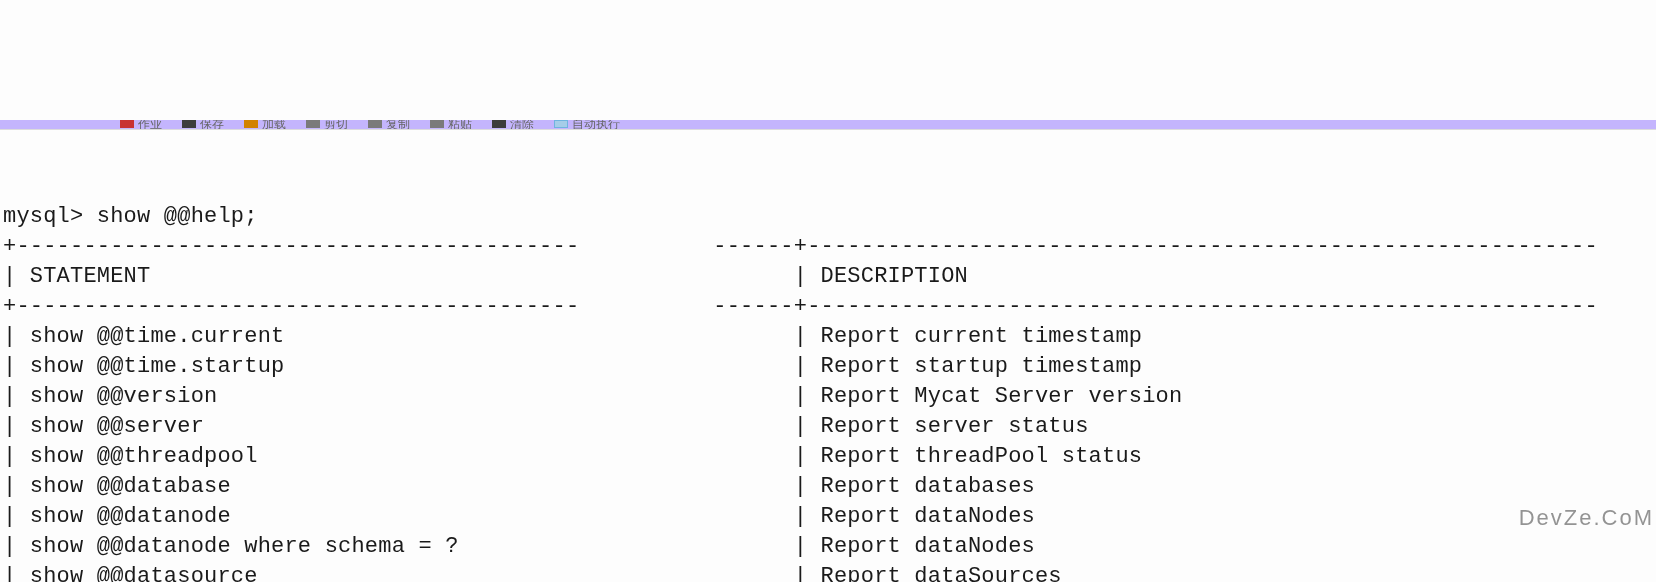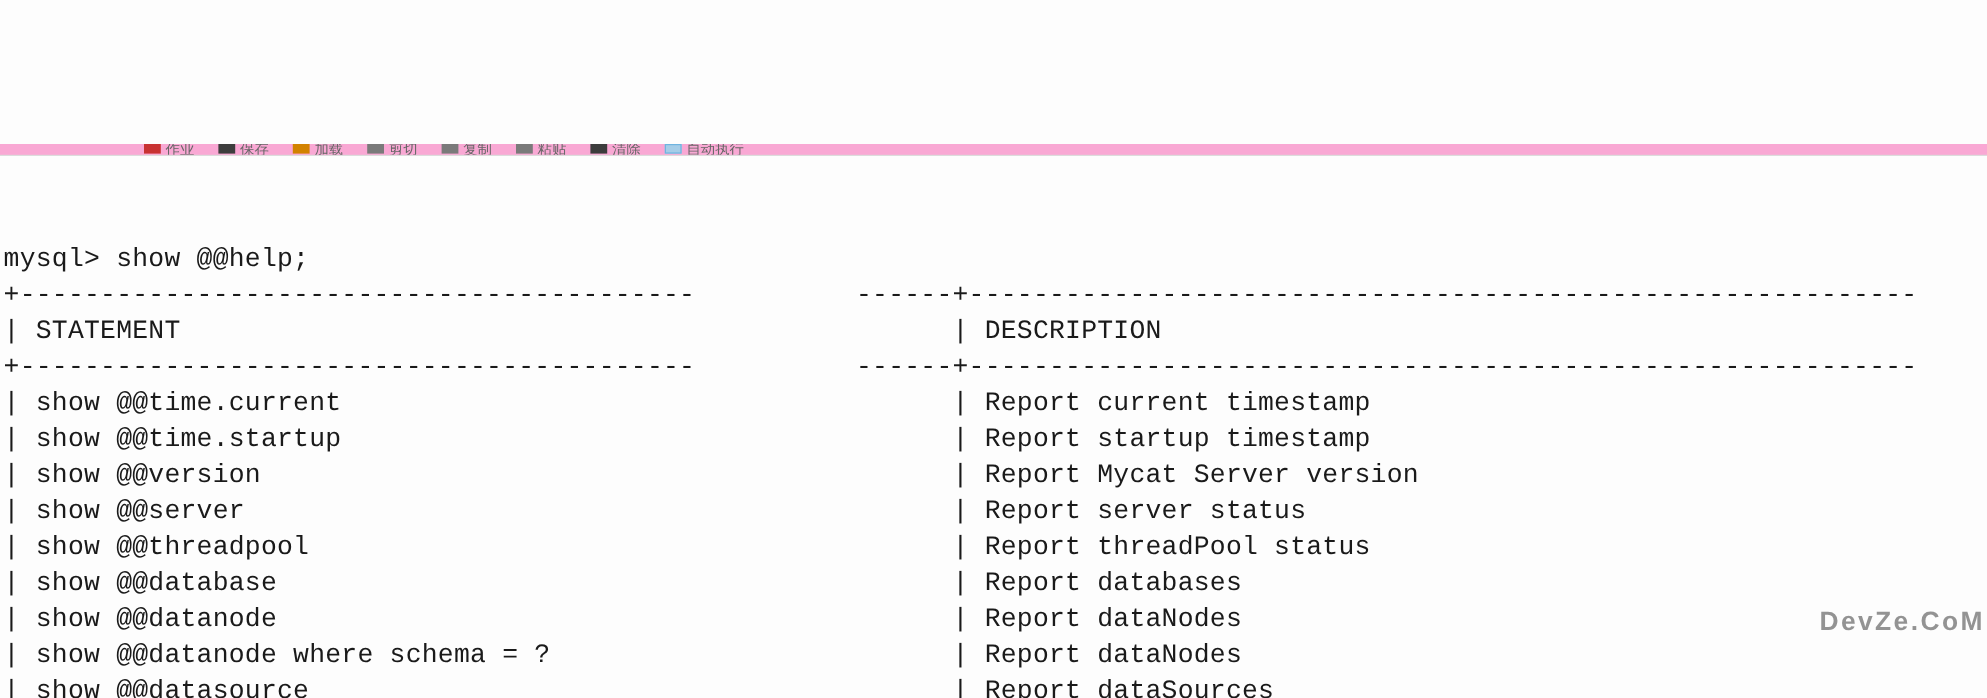--- a/index.html
+++ b/index.html
@@ -14,21 +14,21 @@
       background: #fdfdfd;
       color: #1a1a1a;
       white-space: pre;
       overflow: hidden;
       width: 1656px;
       height: 582px;
       position: relative;
     }
     .toolbar {
       height: 10px;
-      background: #f9a8d4;
+      background: #c4b5fd;
       border-bottom: 1px solid #dcdcdc;
       overflow: hidden;
       display: flex;
       align-items: flex-end;
       gap: 20px;
       padding-left: 120px;
       font-family: Arial, sans-serif;
       font-size: 12px;
       color: #666;
     }
@@ -66,21 +66,21 @@
       line-height: 1.1;
     }
     .wm-top {
       font-size: 30px;
       font-weight: 600;
       color: rgba(60,60,60,0.55);
       letter-spacing: 2px;
     }
     .wm-bottom {
       font-size: 22px;
-      font-weight: 700;
+      font-weight: 400;
       color: rgba(60,60,60,0.55);
       letter-spacing: 2px;
     }
   </style>
 </head>
 <body>
 
 
 
 <div class="toolbar" id="toolbar"><div class="toolbar-item"><span class="toolbar-icon icon-red"></span><span>作业</span></div><div class="toolbar-item"><span class="toolbar-icon icon-dark"></span><span>保存</span></div><div class="toolbar-item"><span class="toolbar-icon icon-orange"></span><span>加载</span></div><div class="toolbar-item"><span class="toolbar-icon icon-gray"></span><span>剪切</span></div><div class="toolbar-item"><span class="toolbar-icon icon-gray"></span><span>复制</span></div><div class="toolbar-item"><span class="toolbar-icon icon-gray"></span><span>粘贴</span></div><div class="toolbar-item"><span class="toolbar-icon icon-grid"></span><span>清除</span></div><div class="toolbar-item"><span class="toolbar-icon icon-blue"></span><span>自动执行</span></div></div>

